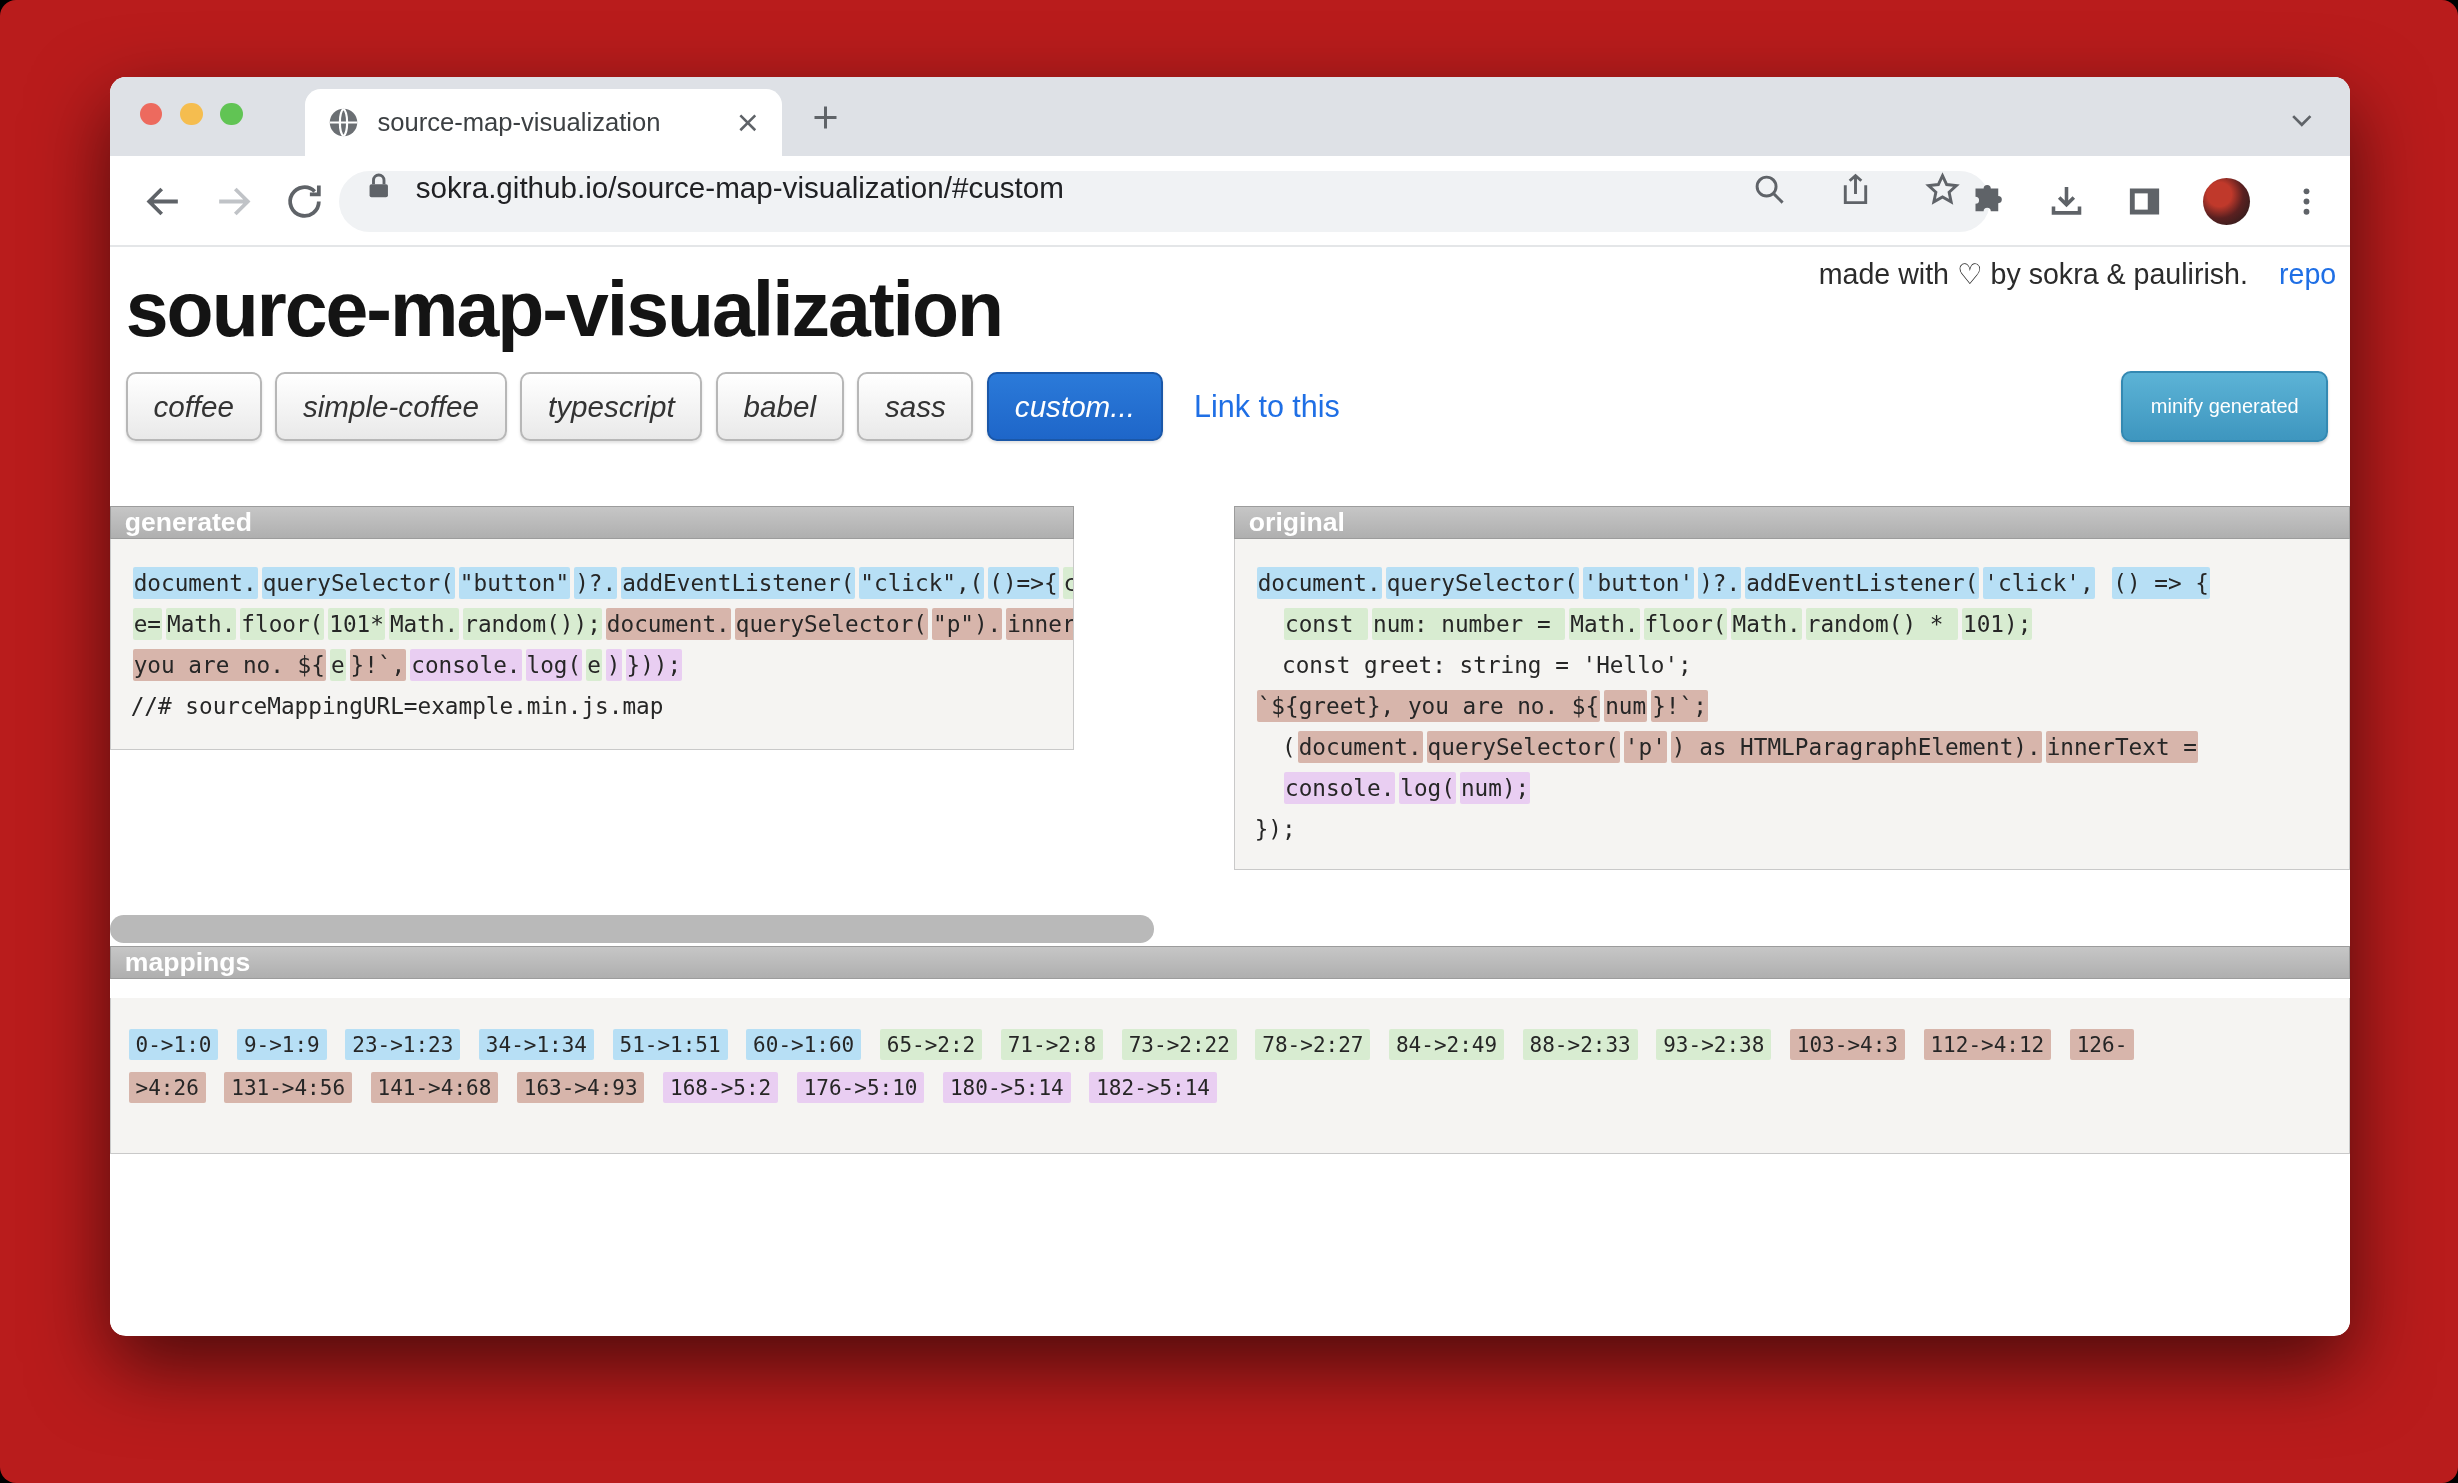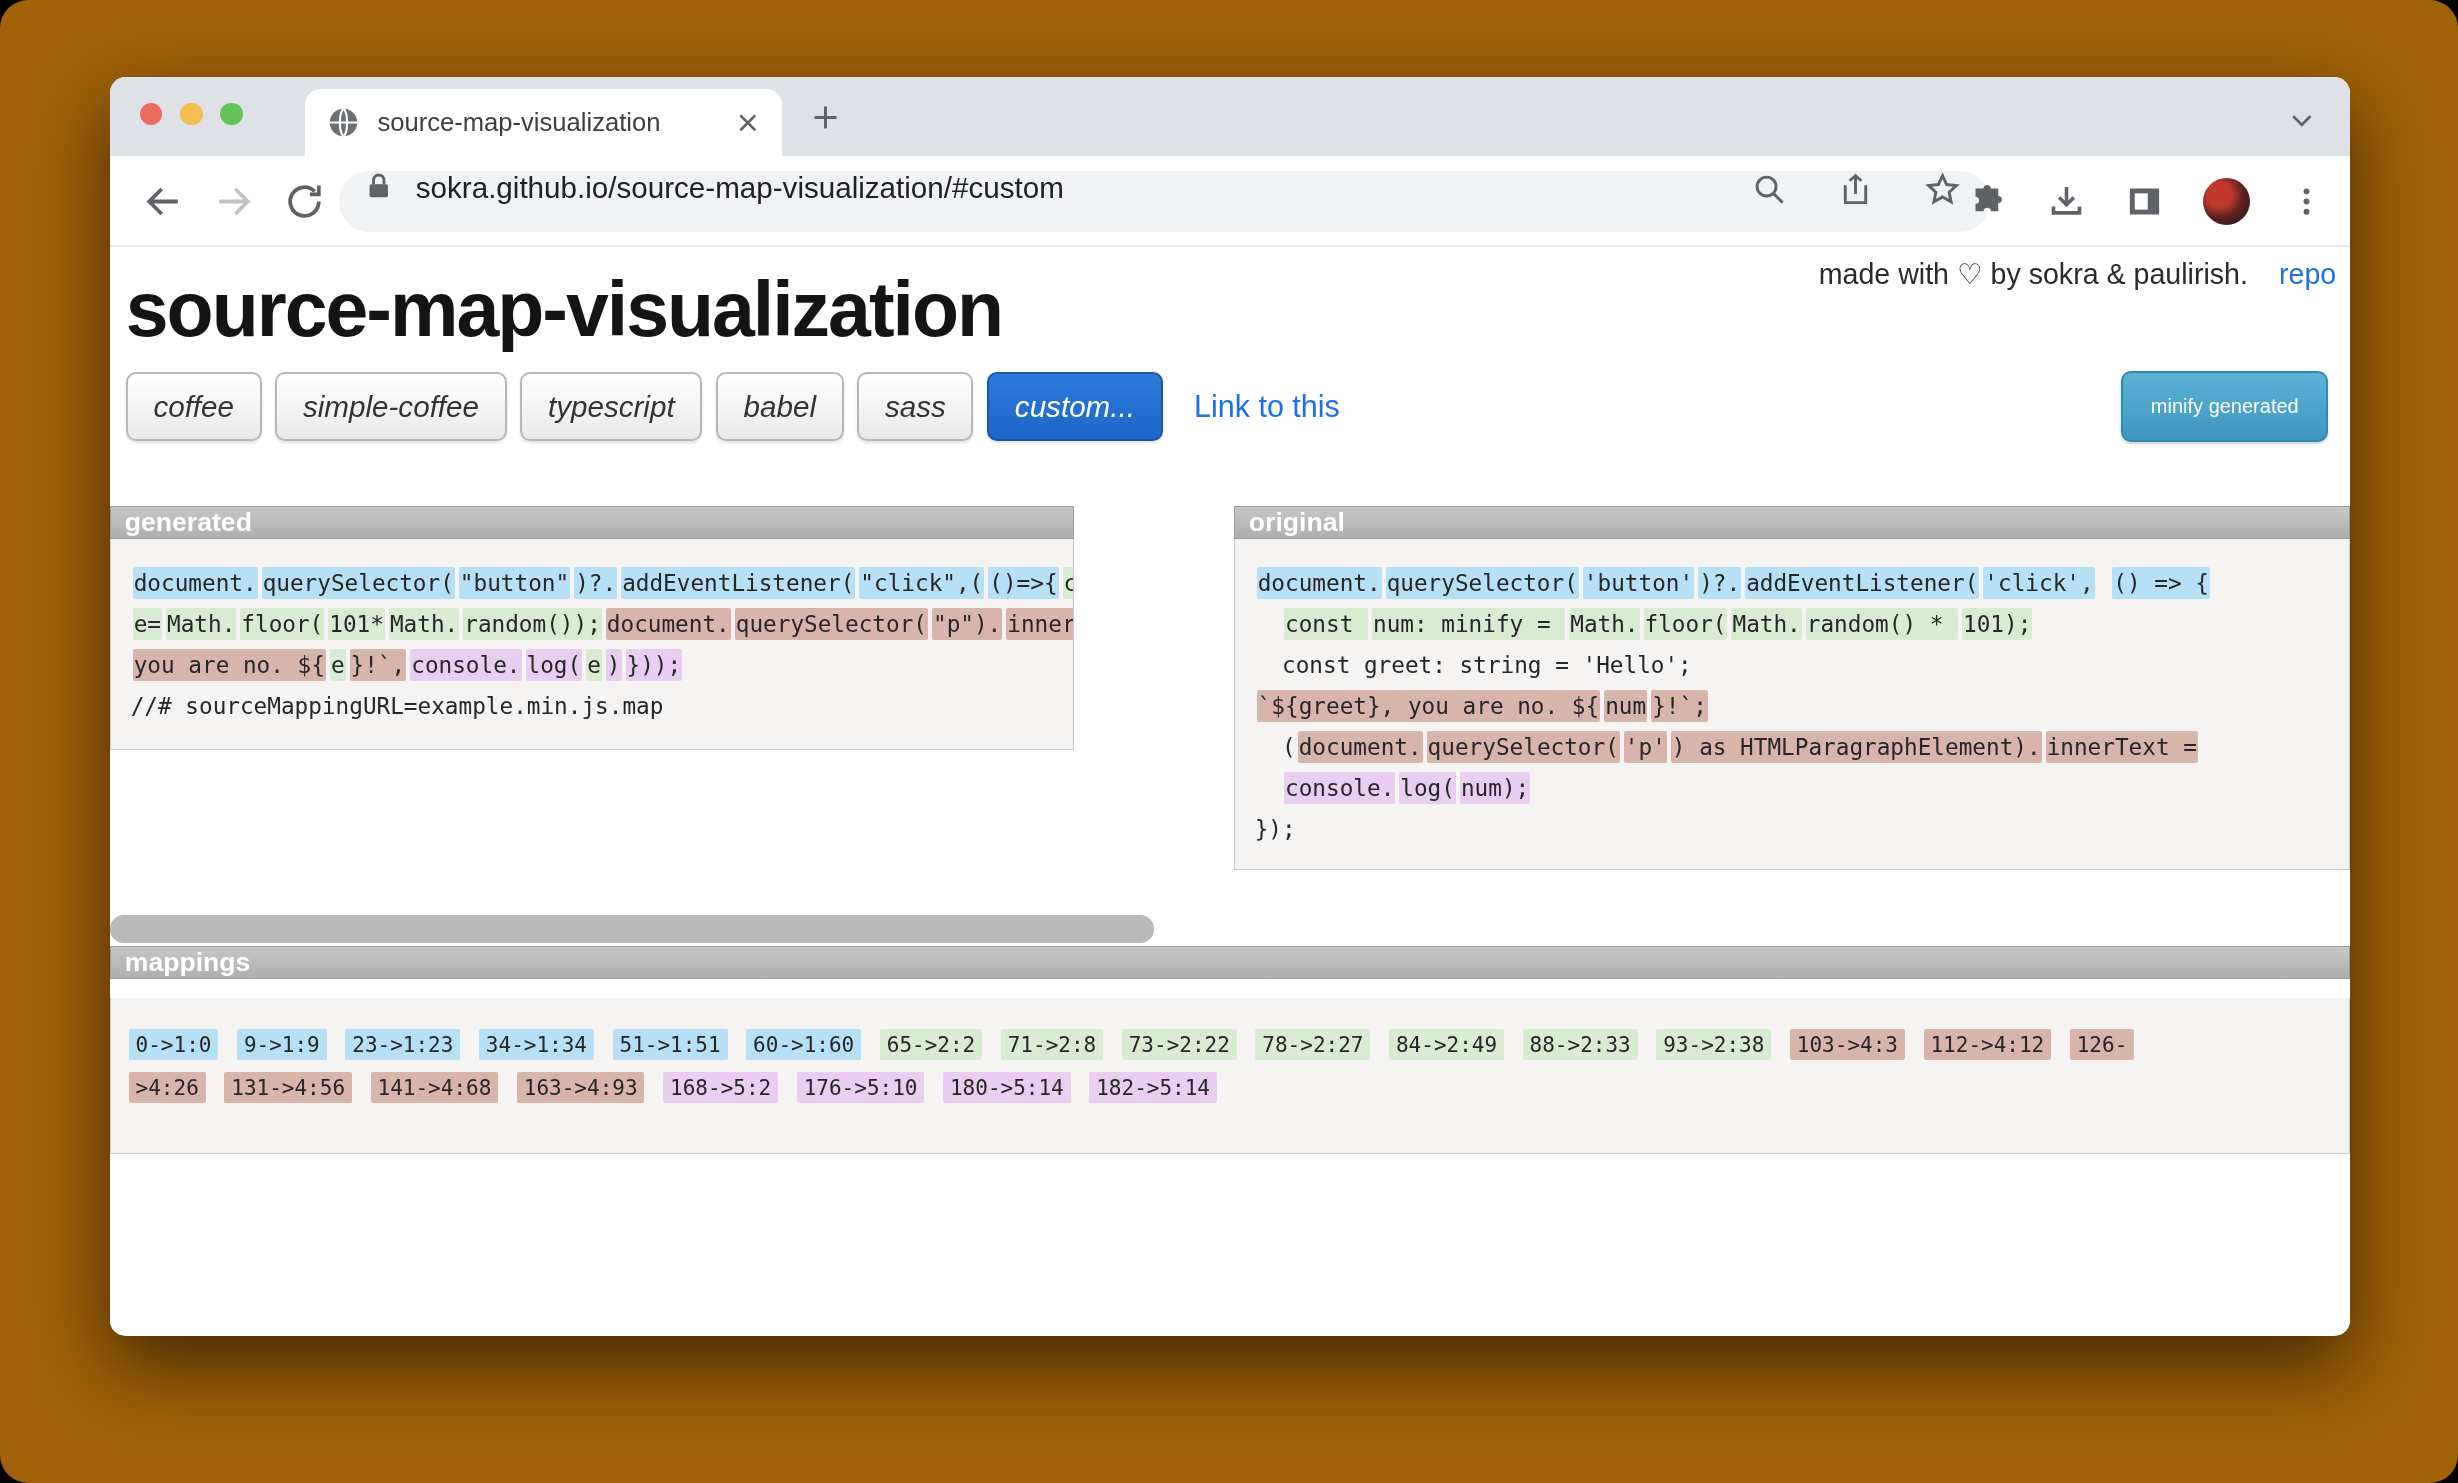--- a/index.html
+++ b/index.html
@@ -1,19 +1,19 @@
 <!DOCTYPE html>
 <html style="--hl-blue: #b7dff5; --hl-green: #d8ecd1; --hl-brown: #d7b5ab; --hl-purple: #e9cef2;"><head>
 <meta charset="utf-8">
 <style>
   * { margin:0; padding:0; box-sizing:border-box; }
   html,body { width:2459px; height:1484px; }
   body { background:#000; font-family:"Liberation Sans", sans-serif; overflow:hidden; }
 
-  .stage { position:absolute; inset:0; background:#a16207; border-radius:28px;padding-left:36px; }
+  .stage { position:absolute; inset:0; background:#b91c1c; border-radius:16px;padding-left:36px; }
 
   .window { position:absolute; left:110px; top:77px; width:2240px; height:1259px;
             background:#fff; border-radius:15.8px; overflow:hidden;
             box-shadow:0 29.6px 79px rgba(0,0,0,.6); }
 
   
   .tabstrip { position:relative; height:79px; background:#dee1e6; }
   .traffic { position:absolute; top:25.6px; left:29.6px; display:flex; gap:17.7px; }
   .traffic span { width:22.7px; height:22.7px; border-radius:50%; display:block; }
   .light-red { background:#ed6a5e; } .light-yellow { background:#f5bd4f; } .light-green { background:#61c454; }
@@ -223,21 +223,21 @@
             <div class="code-line"><span class="tok hl-green">e=</span><span class="tok hl-green">Math.</span><span class="tok hl-green">floor(</span><span class="tok hl-green">101*</span><span class="tok hl-green">Math.</span><span class="tok hl-green">random());</span><span class="tok hl-brown">document.</span><span class="tok hl-brown">querySelector(</span><span class="tok hl-brown">"p").</span><span class="tok hl-brown">innerText=</span><span class="tok hl-brown">`He</span></div>
             <div class="code-line"><span class="tok hl-brown">you are no. ${</span><span class="tok hl-green">e</span><span class="tok hl-brown">}!`,</span><span class="tok hl-purple">console.</span><span class="tok hl-purple">log(</span><span class="tok hl-green">e</span><span class="tok hl-purple">)</span><span class="tok hl-purple">}));</span></div>
             <div class="code-line"><span class="tok hl-none">//# sourceMappingURL=example.min.js.map</span></div>
           </div>
     </div>
 
     <div class="panel panel-original">
       <div class="panel-header">original</div>
       <div class="panel-body">
             <div class="code-line"><span class="tok hl-blue">document.</span><span class="tok hl-blue">querySelector(</span><span class="tok hl-blue">'button'</span><span class="tok hl-blue">)?.</span><span class="tok hl-blue">addEventListener(</span><span class="tok hl-blue">'click',</span><span class="tok hl-none"> </span><span class="tok hl-blue">() =&gt; {</span></div>
-            <div class="code-line"><span class="tok hl-none">  </span><span class="tok hl-green">const </span><span class="tok hl-green">num: minify = </span><span class="tok hl-green">Math.</span><span class="tok hl-green">floor(</span><span class="tok hl-green">Math.</span><span class="tok hl-green">random() * </span><span class="tok hl-green">101);</span></div>
+            <div class="code-line"><span class="tok hl-none">  </span><span class="tok hl-green">const </span><span class="tok hl-green">num: number = </span><span class="tok hl-green">Math.</span><span class="tok hl-green">floor(</span><span class="tok hl-green">Math.</span><span class="tok hl-green">random() * </span><span class="tok hl-green">101);</span></div>
             <div class="code-line"><span class="tok hl-none">  const greet: string = 'Hello';</span></div>
             <div class="code-line"><span class="tok hl-brown">`${greet}, you are no. ${</span><span class="tok hl-brown">num</span><span class="tok hl-brown">}!`;</span></div>
             <div class="code-line"><span class="tok hl-none">  (</span><span class="tok hl-brown">document.</span><span class="tok hl-brown">querySelector(</span><span class="tok hl-brown">'p'</span><span class="tok hl-brown">) as HTMLParagraphElement).</span><span class="tok hl-brown">innerText =</span></div>
             <div class="code-line"><span class="tok hl-none">  </span><span class="tok hl-purple">console.</span><span class="tok hl-purple">log(</span><span class="tok hl-purple">num);</span></div>
             <div class="code-line"><span class="tok hl-none">});</span></div>
           </div>
     </div>
 
     <div class="hscrollbar"></div>
 

